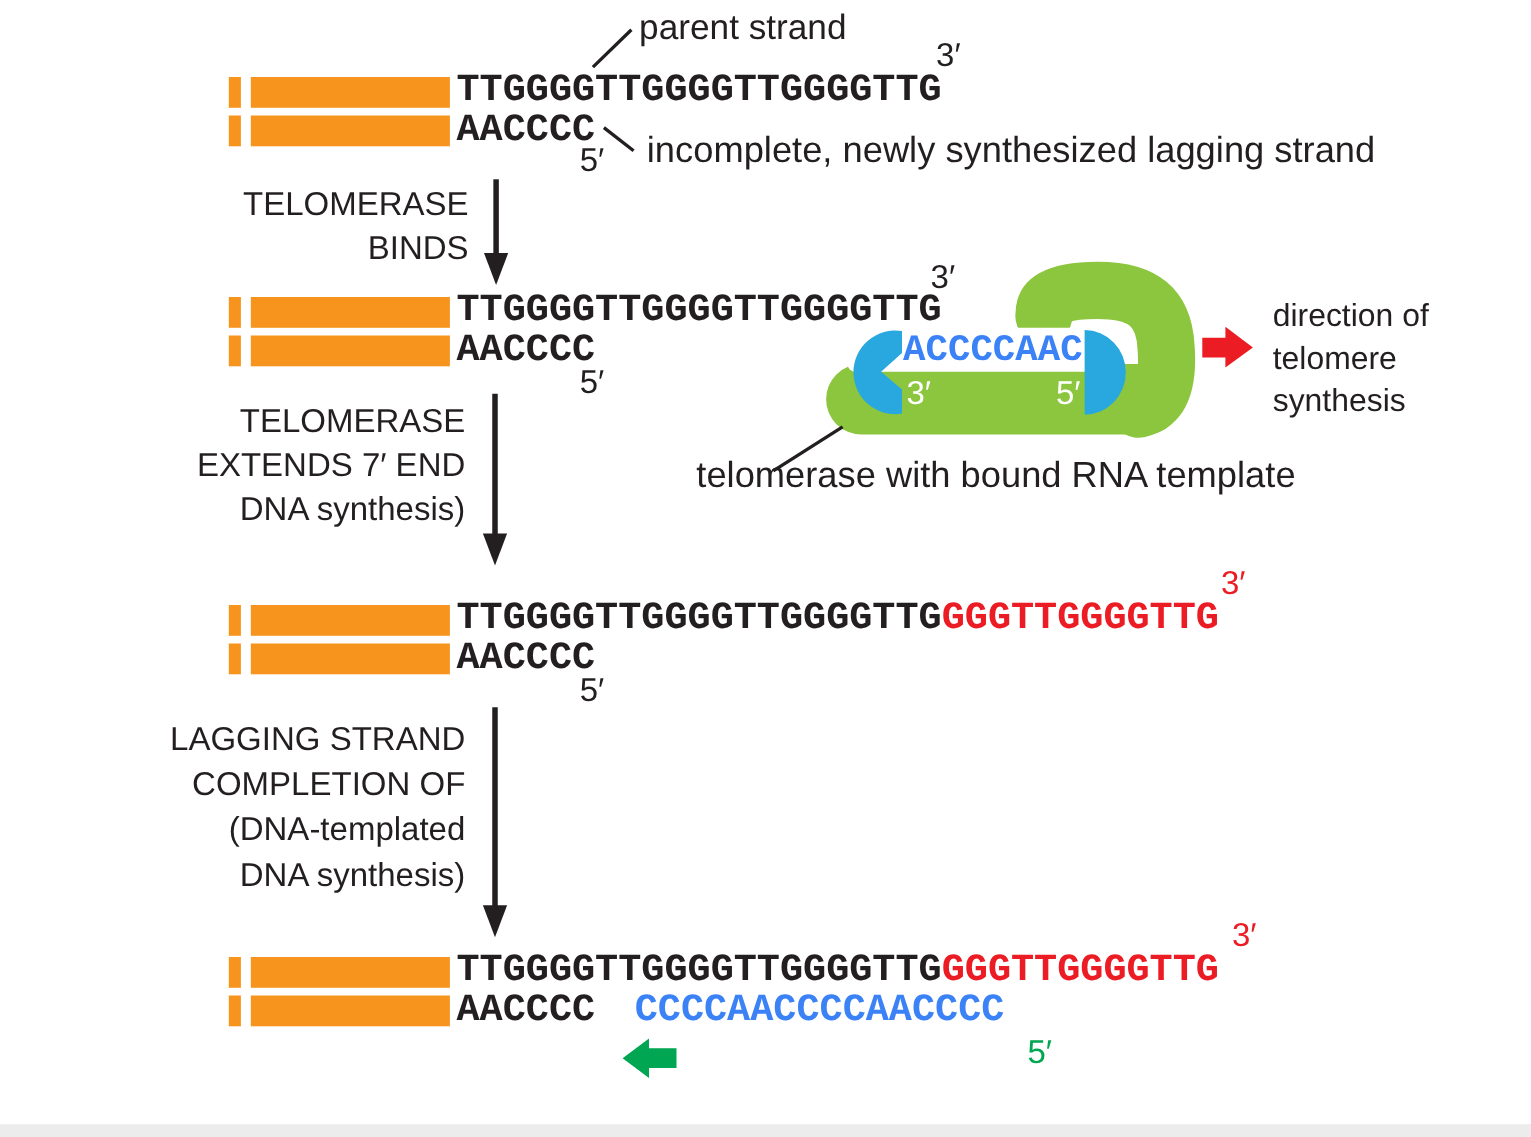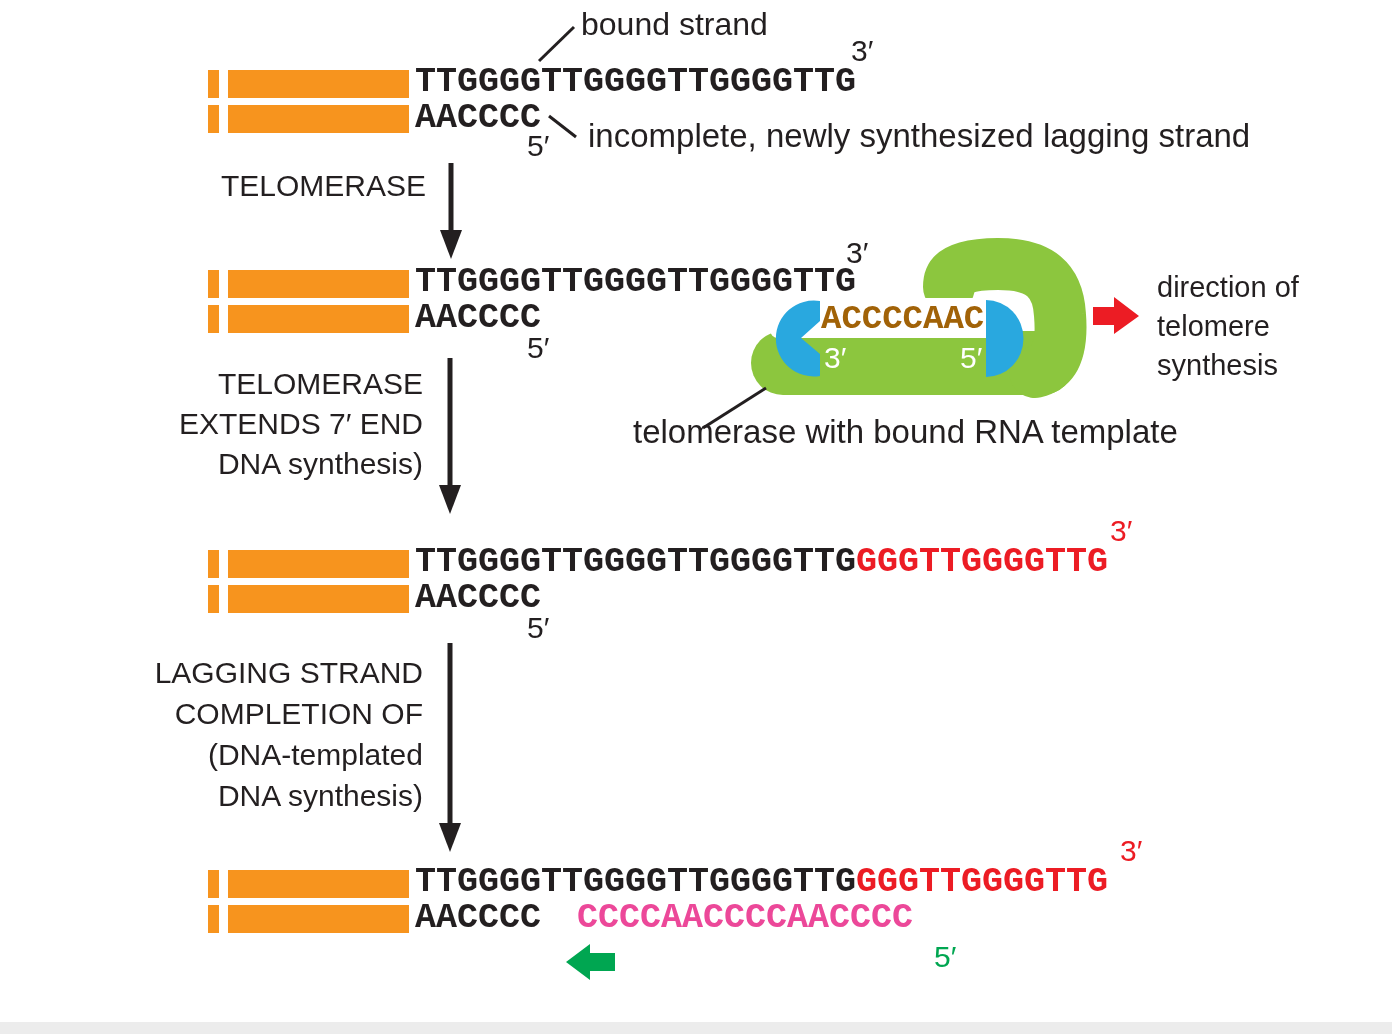--- a/index.html
+++ b/index.html
@@ -2,32 +2,32 @@
 <html><head>
 <meta charset="utf-8">
 <style>
   html,body{margin:0;padding:0;background:#fff;}
   #canvas{position:relative;width:1392px;height:1034px;background:#ffffff;overflow:hidden;
           font-family:"Liberation Sans",sans-serif;color:#231F20;}
   #art{position:absolute;left:0;top:0;}
   .seq{position:absolute;font-family:"Liberation Mono",monospace;font-weight:bold;
        font-size:35px;line-height:36px;color:#231F20;white-space:pre;}
   .seq .red{color:#EC1C24;margin-top:44px;}
-  .seq.green{color:#ec4899;}
+  .seq.green{color:#3b82f6;}
   .bar{position:absolute;background:#F7941E;height:28px;}
   .bar.small{left:208px;width:11px;}
   .bar.long{left:228px;width:181px;}
   .lbl{position:absolute;font-size:33px;line-height:36px;white-space:nowrap;}
   .caps{position:absolute;font-size:30px;line-height:40px;text-align:right;white-space:nowrap;}
   .prime{position:absolute;font-size:30px;line-height:30px;white-space:nowrap;}
   .prime.red{color:#EC1C24;}
   .prime.greenx{color:#00A651;}
   .prime.white{color:#ffffff;}
   .rna{position:absolute;font-family:"Liberation Mono",monospace;font-weight:bold;
-       font-size:34px;line-height:36px;color:#a16207;white-space:pre;}
+       font-size:34px;line-height:36px;color:#3b82f6;white-space:pre;}
 </style>
 </head>
 <body>
 
 <div id="canvas">
 
   <svg id="art" width="1392" height="1034" viewBox="0 0 1392 1034">
 
     <g>
       <path d="M 783 363 L 1042 363" stroke="#8CC63E" stroke-width="64" stroke-linecap="round" fill="none"></path>
@@ -56,29 +56,30 @@
 
     <polygon points="566,962 590,944 590,953 615,953 615,971 590,971 590,980" fill="#00A651"></polygon>
 
     <rect x="0" y="1022" width="1392" height="12" fill="#ececec"></rect>
   </svg>
 
   <div class="bar small" style="top:70px"></div>
   <div class="bar long" style="top:70px"></div>
   <div class="bar small" style="top:105px"></div>
   <div class="bar long" style="top:105px"></div>
-  <div class="lbl" style="left:581px;top:6px;font-size:32px">bound strand</div>
+  <div class="lbl" style="left:581px;top:6px;font-size:32px">parent strand</div>
   <div class="prime" style="left:851px;top:36px">3′</div>
   <div class="seq" style="left:415px;top:64px">TTGGGGTTGGGGTTGGGGTTG</div>
   <div class="seq" style="left:415px;top:100px">AACCCC</div>
   <div class="prime" style="left:527px;top:131px">5′</div>
   <div class="lbl" style="left:588px;top:118px">incomplete, newly synthesized lagging strand</div>
 
   <div class="caps" style="right:966px;top:166px">
     <div>TELOMERASE</div>
+    <div>BINDS</div>
   </div>
 
   <div class="bar small" style="top:270px"></div>
   <div class="bar long" style="top:270px"></div>
   <div class="bar small" style="top:305px"></div>
   <div class="bar long" style="top:305px"></div>
   <div class="prime" style="left:846px;top:238px">3′</div>
   <div class="seq" style="left:415px;top:264px">TTGGGGTTGGGGTTGGGGTTG</div>
   <div class="seq" style="left:415px;top:300px">AACCCC</div>
   <div class="prime" style="left:527px;top:333px">5′</div>

